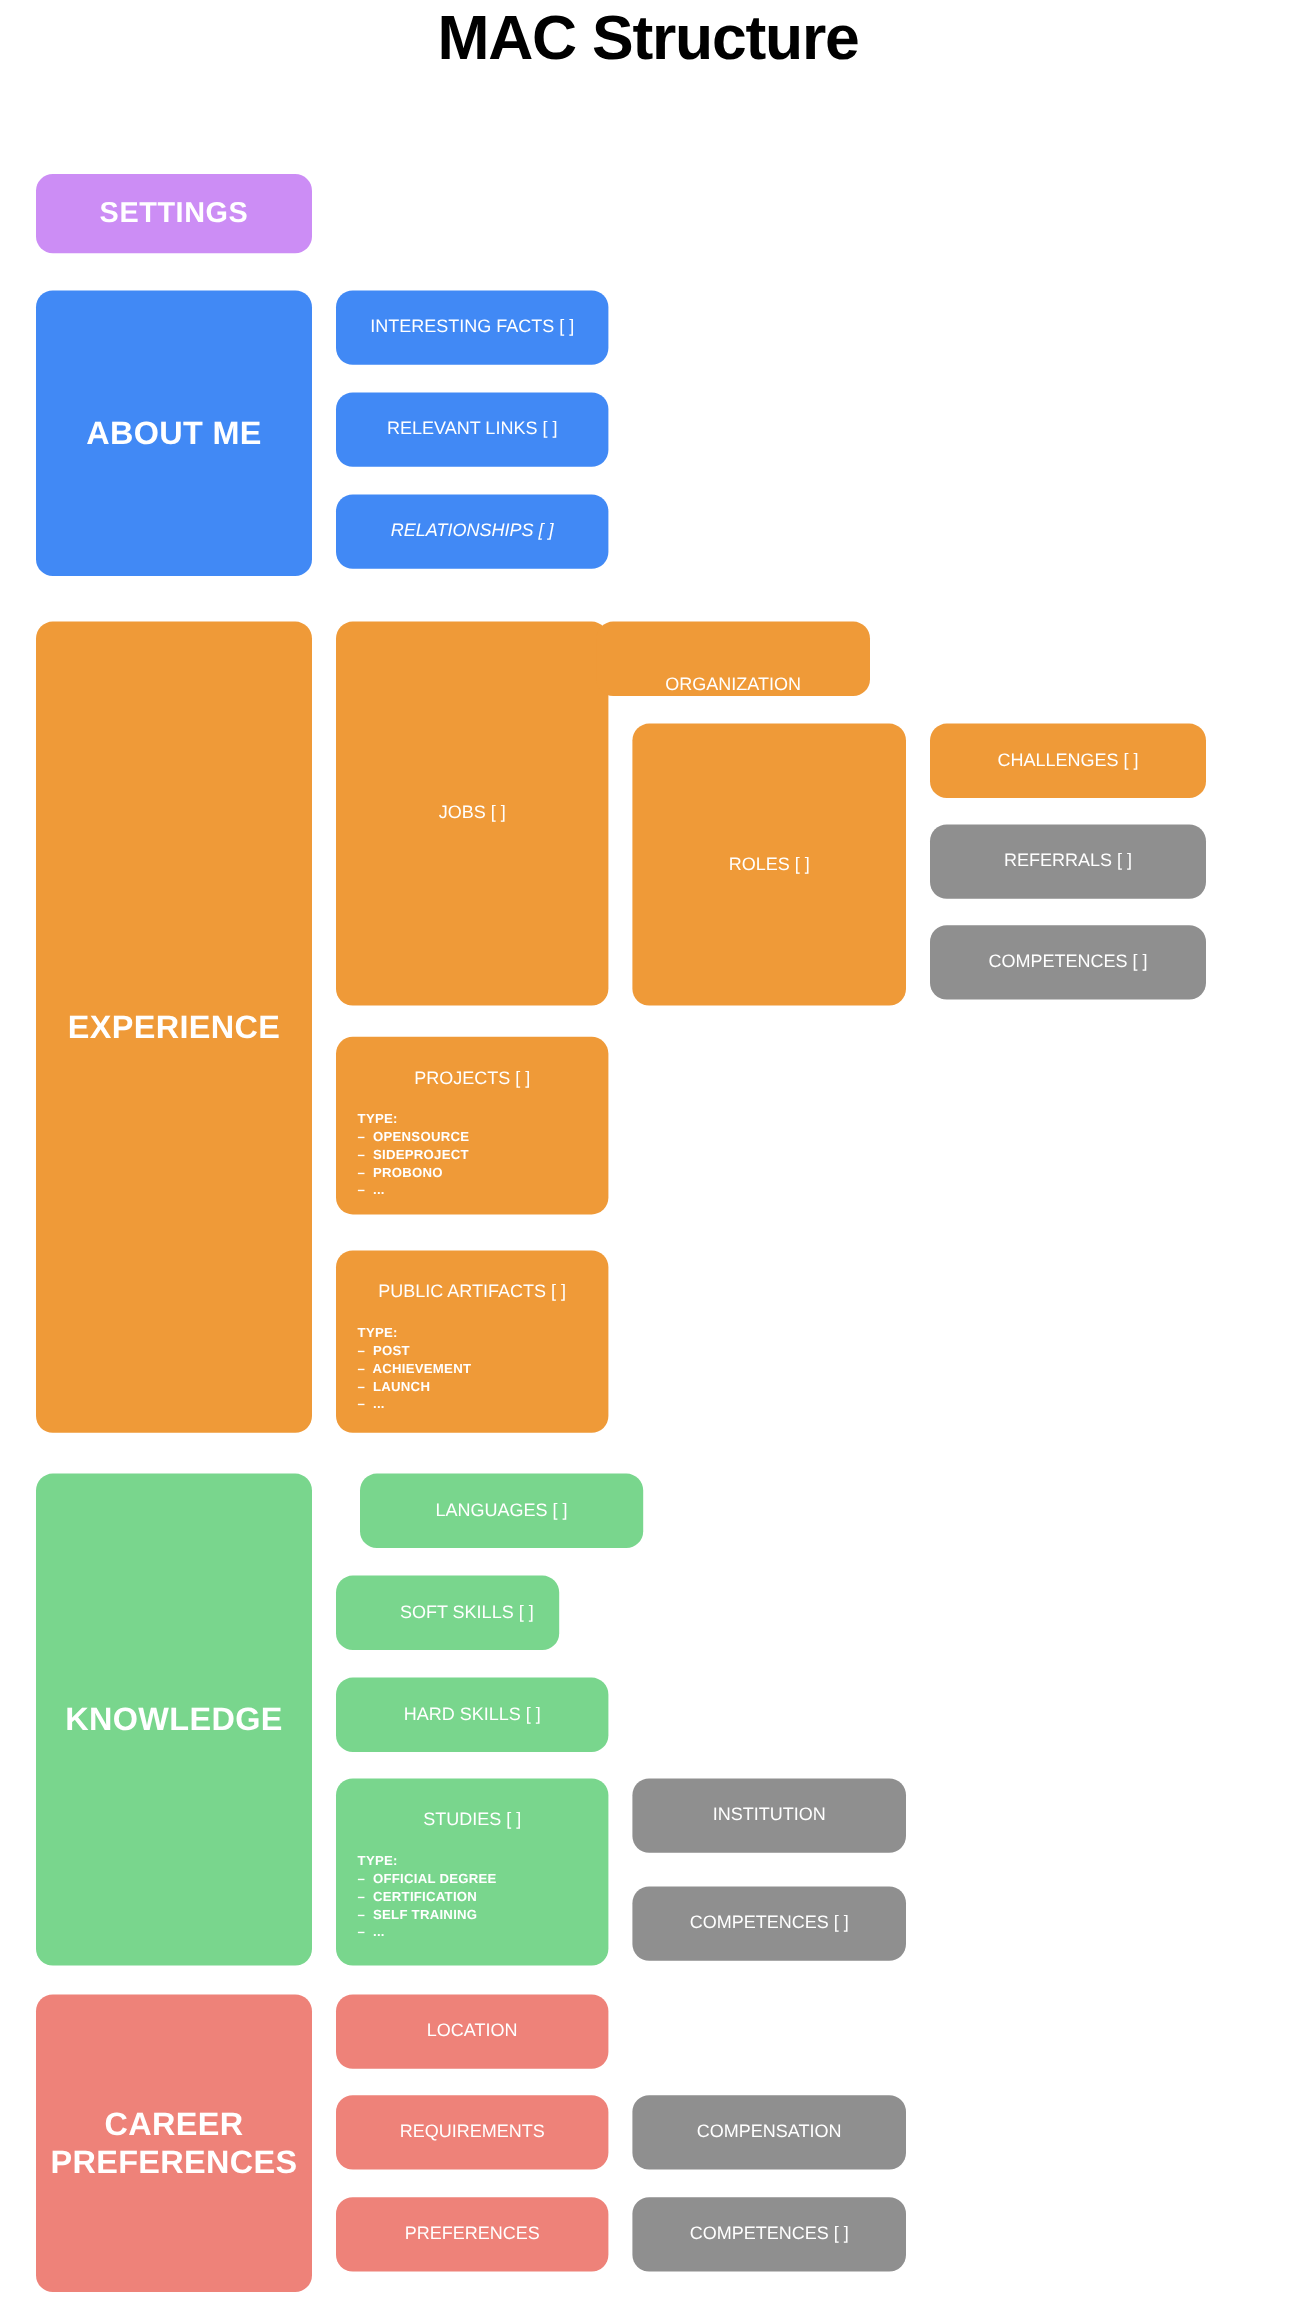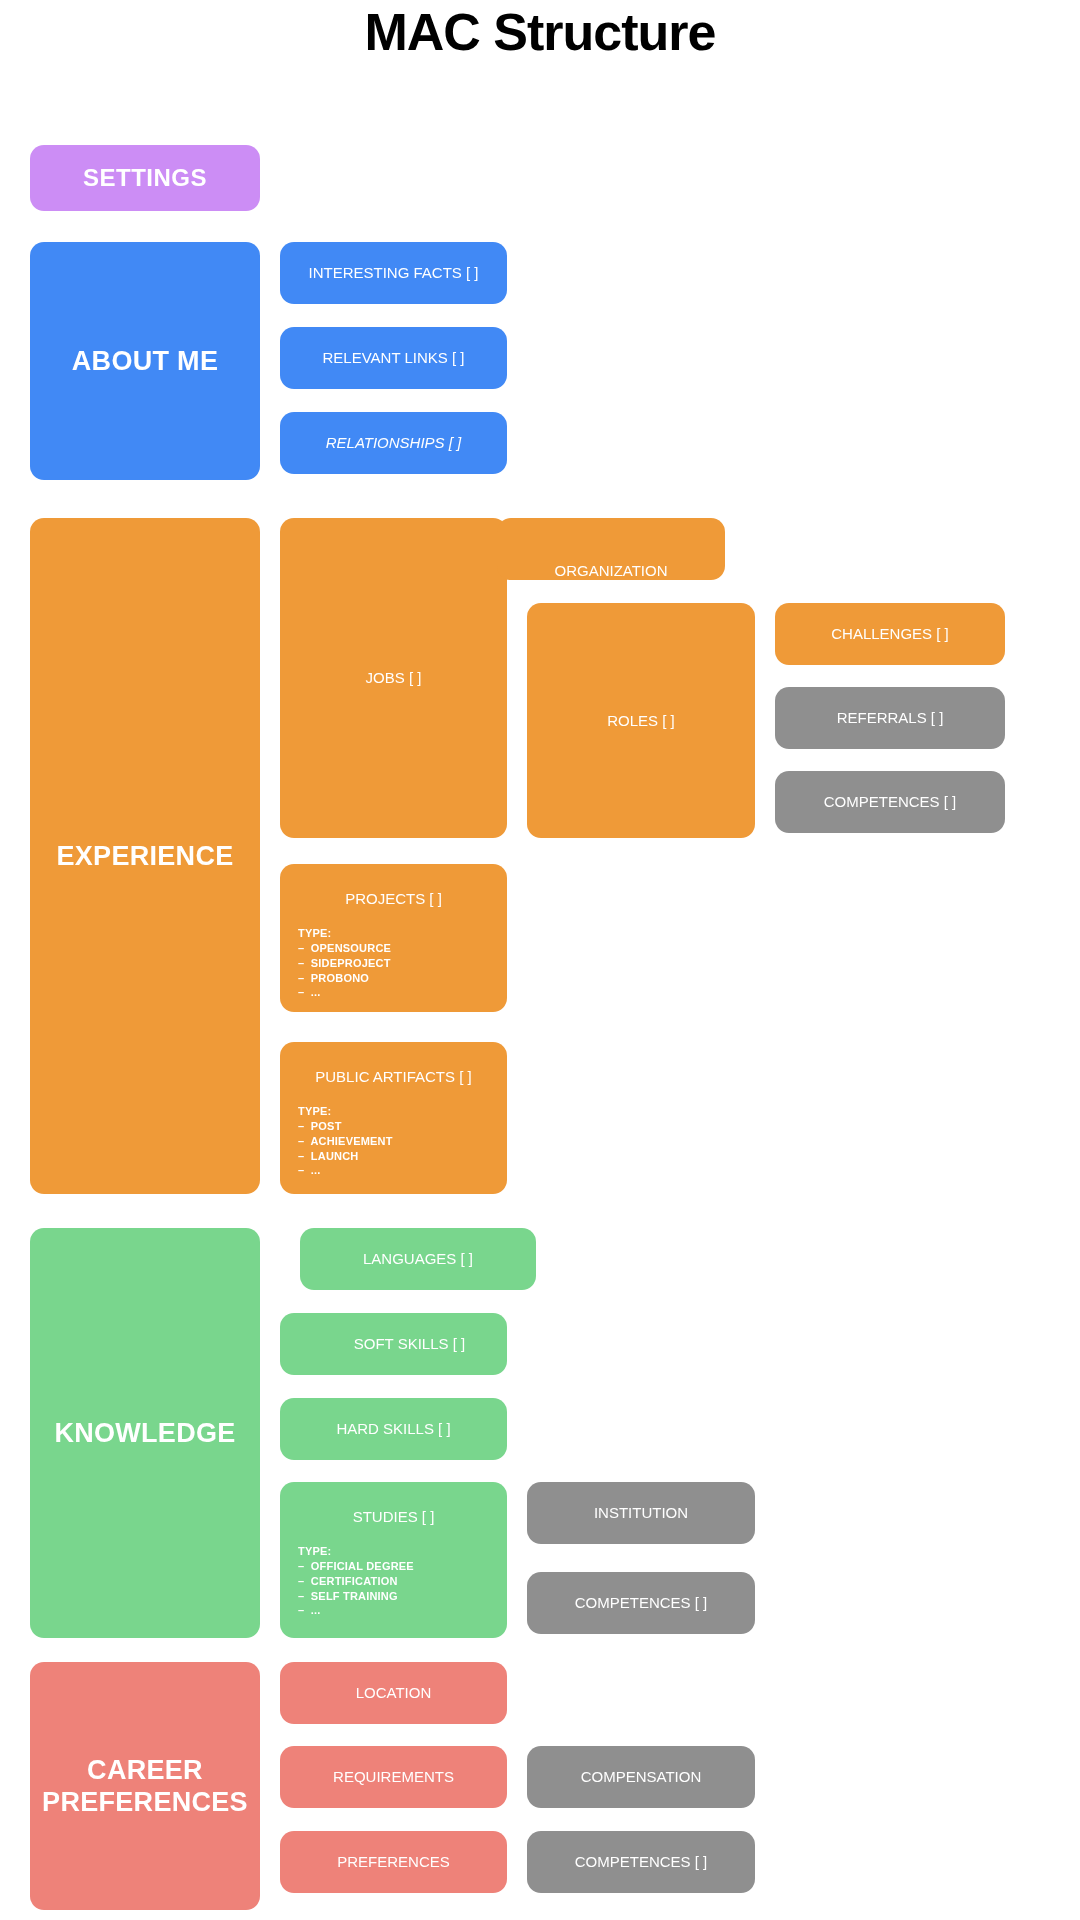--- a/index.html
+++ b/index.html
@@ -170,21 +170,21 @@
   </div>
 
   <div class="node c-green" style="left:30px; top:1228px; width:230px; height:410px;">
     <span class="node-label t-section">KNOWLEDGE</span>
   </div>
 
   <div class="node c-green" style="left:280px; top:1228px; width:236px; height:62px;margin-left:20px;">
     <span class="node-label t-sub">LANGUAGES [ ]</span>
   </div>
 
-  <div class="node c-green" style="left:280px; top:1313px; width:227px; height:62px;padding-left:32px;">
+  <div class="node c-green" style="left:280px; top:1313px; width:186px; height:62px;padding-left:32px;">
     <span class="node-label t-sub">SOFT SKILLS [ ]</span>
   </div>
 
   <div class="node c-green" style="left:280px; top:1398px; width:227px; height:62px;">
     <span class="node-label t-sub">HARD SKILLS [ ]</span>
   </div>
 
   <div class="node c-green has-list" style="left:280px; top:1482px; width:227px; height:156px;">
     <span class="node-label t-sub">STUDIES [ ]</span>
     <div class="type-block">

